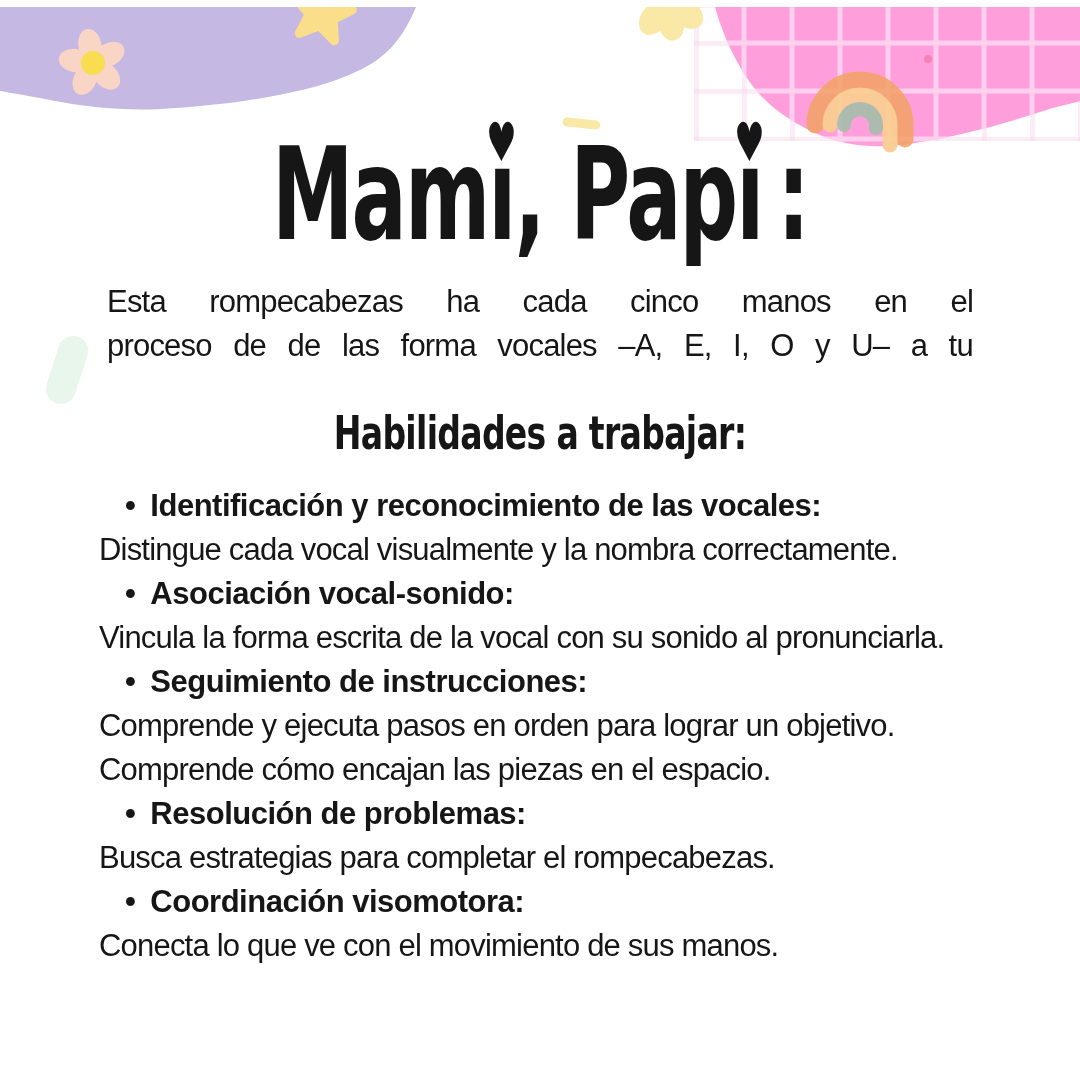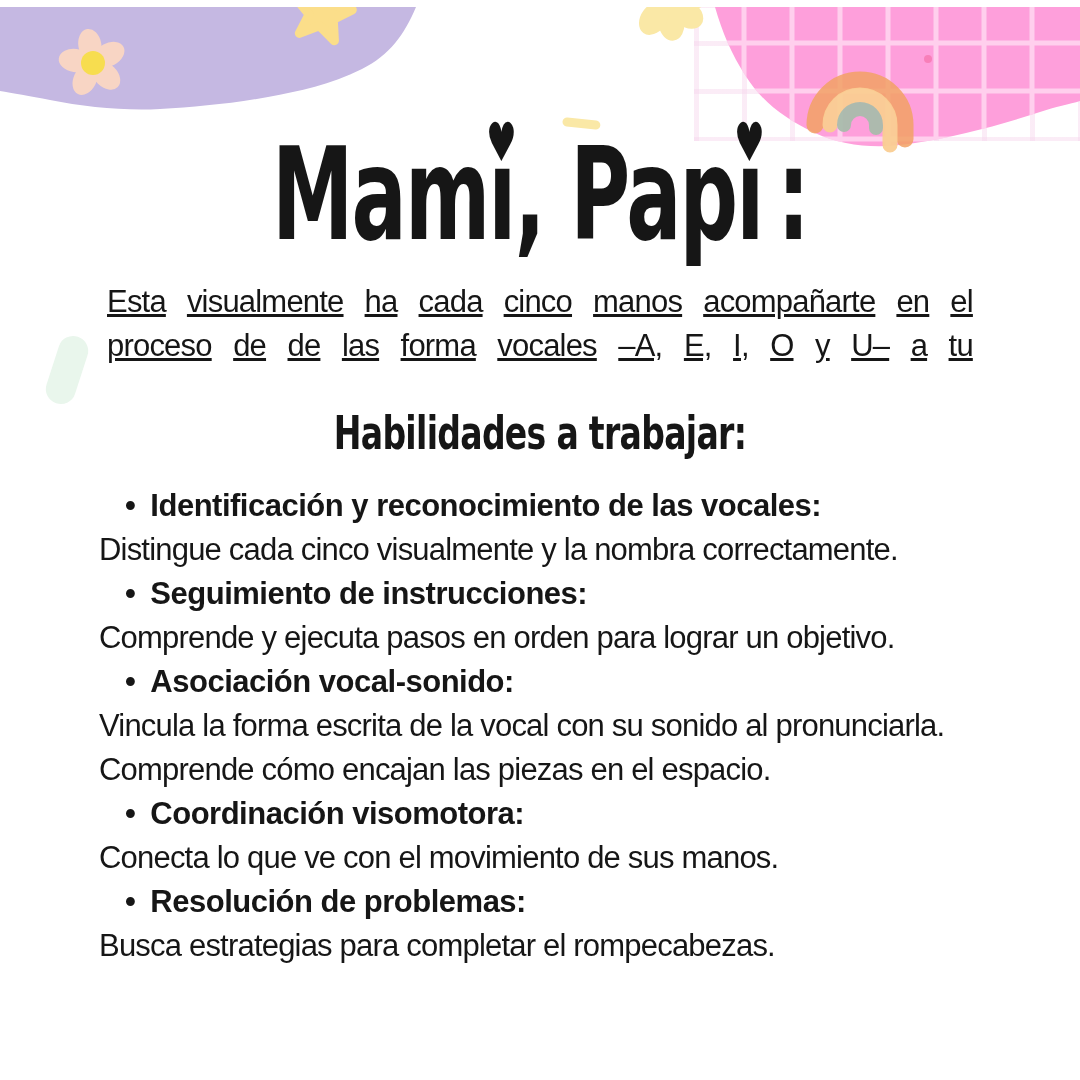--- a/index.html
+++ b/index.html
@@ -33,21 +33,21 @@
     font-family:"DejaVu Sans",sans-serif;font-weight:bold;font-size:128px;line-height:1.1;
     letter-spacing:-3px;transform:scaleX(0.64);transform-origin:50% 50%;}
   .ih{position:relative;display:inline-block;}
   .ih .heart{position:absolute;left:50%;top:-9px;transform:translateX(-50%);
     font-size:0.42em;letter-spacing:0;line-height:1;}
   .title .colon{margin-left:0.18em;}
 
   
   .intro{position:absolute;left:107px;width:866px;top:273px;z-index:2;
     font-size:31px;line-height:44px;letter-spacing:-0.8px;}
-  .jline{display:flex;justify-content:space-between;text-decoration:underline;}
+  .jline{display:flex;justify-content:space-between;}
   .section-heading{position:absolute;left:0;right:0;top:396px;margin:0;text-align:center;z-index:2;
     font-family:"DejaVu Sans",sans-serif;font-weight:bold;font-size:46px;line-height:60px;
     letter-spacing:-1px;transform:scaleX(0.72);transform-origin:50% 50%;}
   .skills{position:absolute;left:99px;width:933px;top:477px;z-index:2;
     font-size:31px;line-height:44px;letter-spacing:-0.8px;}
   .skill-label-line{padding-left:26px;font-weight:bold;letter-spacing:-0.5px;}
   .skill-label-line .bullet{margin-right:15px;}
   .skill-desc{white-space:nowrap;}
 </style>
 </head>
@@ -101,26 +101,25 @@
     </g>
   </svg>
 
   <h1 class="title">
     <span>Mam</span><span class="ih"><span>ı</span><span class="heart">♥</span></span><span>, Pap</span><span class="ih"><span>ı</span><span class="heart">♥</span></span><span class="colon">:</span>
   </h1>
 
   <div class="intro">
     <div class="jline">
         <span>Esta</span>
-        <span>visualmente</span>
+        <span>rompecabezas</span>
         <span>ha</span>
         <span>cada</span>
         <span>cinco</span>
         <span>manos</span>
-        <span>acompañarte</span>
         <span>en</span>
         <span>el</span>
       </div>
     <div class="jline">
         <span>proceso</span>
         <span>de</span>
         <span>de</span>
         <span>las</span>
         <span>forma</span>
         <span>vocales</span>
@@ -133,36 +132,36 @@
         <span>a</span>
         <span>tu</span>
       </div>
   </div>
 
   <h2 class="section-heading">Habilidades a trabajar:</h2>
 
   <div class="skills">
     <div class="skill">
       <div class="skill-label-line"><span class="bullet">•</span><span>Identificación y reconocimiento de las vocales:</span></div>
-      <div class="skill-desc">Distingue cada cinco visualmente y la nombra correctamente.</div>
+      <div class="skill-desc">Distingue cada vocal visualmente y la nombra correctamente.</div>
+    </div>
+    <div class="skill">
+      <div class="skill-label-line"><span class="bullet">•</span><span>Asociación vocal-sonido:</span></div>
+      <div class="skill-desc">Vincula la forma escrita de la vocal con su sonido al pronunciarla.</div>
     </div>
     <div class="skill">
       <div class="skill-label-line"><span class="bullet">•</span><span>Seguimiento de instrucciones:</span></div>
       <div class="skill-desc">Comprende y ejecuta pasos en orden para lograr un objetivo.</div>
     </div>
     <div class="skill">
-      <div class="skill-label-line"><span class="bullet">•</span><span>Asociación vocal-sonido:</span></div>
-      <div class="skill-desc">Vincula la forma escrita de la vocal con su sonido al pronunciarla.</div>
+      <div class="skill-desc">Comprende cómo encajan las piezas en el espacio.</div>
     </div>
     <div class="skill">
-      <div class="skill-desc">Comprende cómo encajan las piezas en el espacio.</div>
+      <div class="skill-label-line"><span class="bullet">•</span><span>Resolución de problemas:</span></div>
+      <div class="skill-desc">Busca estrategias para completar el rompecabezas.</div>
     </div>
     <div class="skill">
       <div class="skill-label-line"><span class="bullet">•</span><span>Coordinación visomotora:</span></div>
       <div class="skill-desc">Conecta lo que ve con el movimiento de sus manos.</div>
-    </div>
-    <div class="skill">
-      <div class="skill-label-line"><span class="bullet">•</span><span>Resolución de problemas:</span></div>
-      <div class="skill-desc">Busca estrategias para completar el rompecabezas.</div>
     </div>
   </div>
 
 </div>
 
 </body></html>

